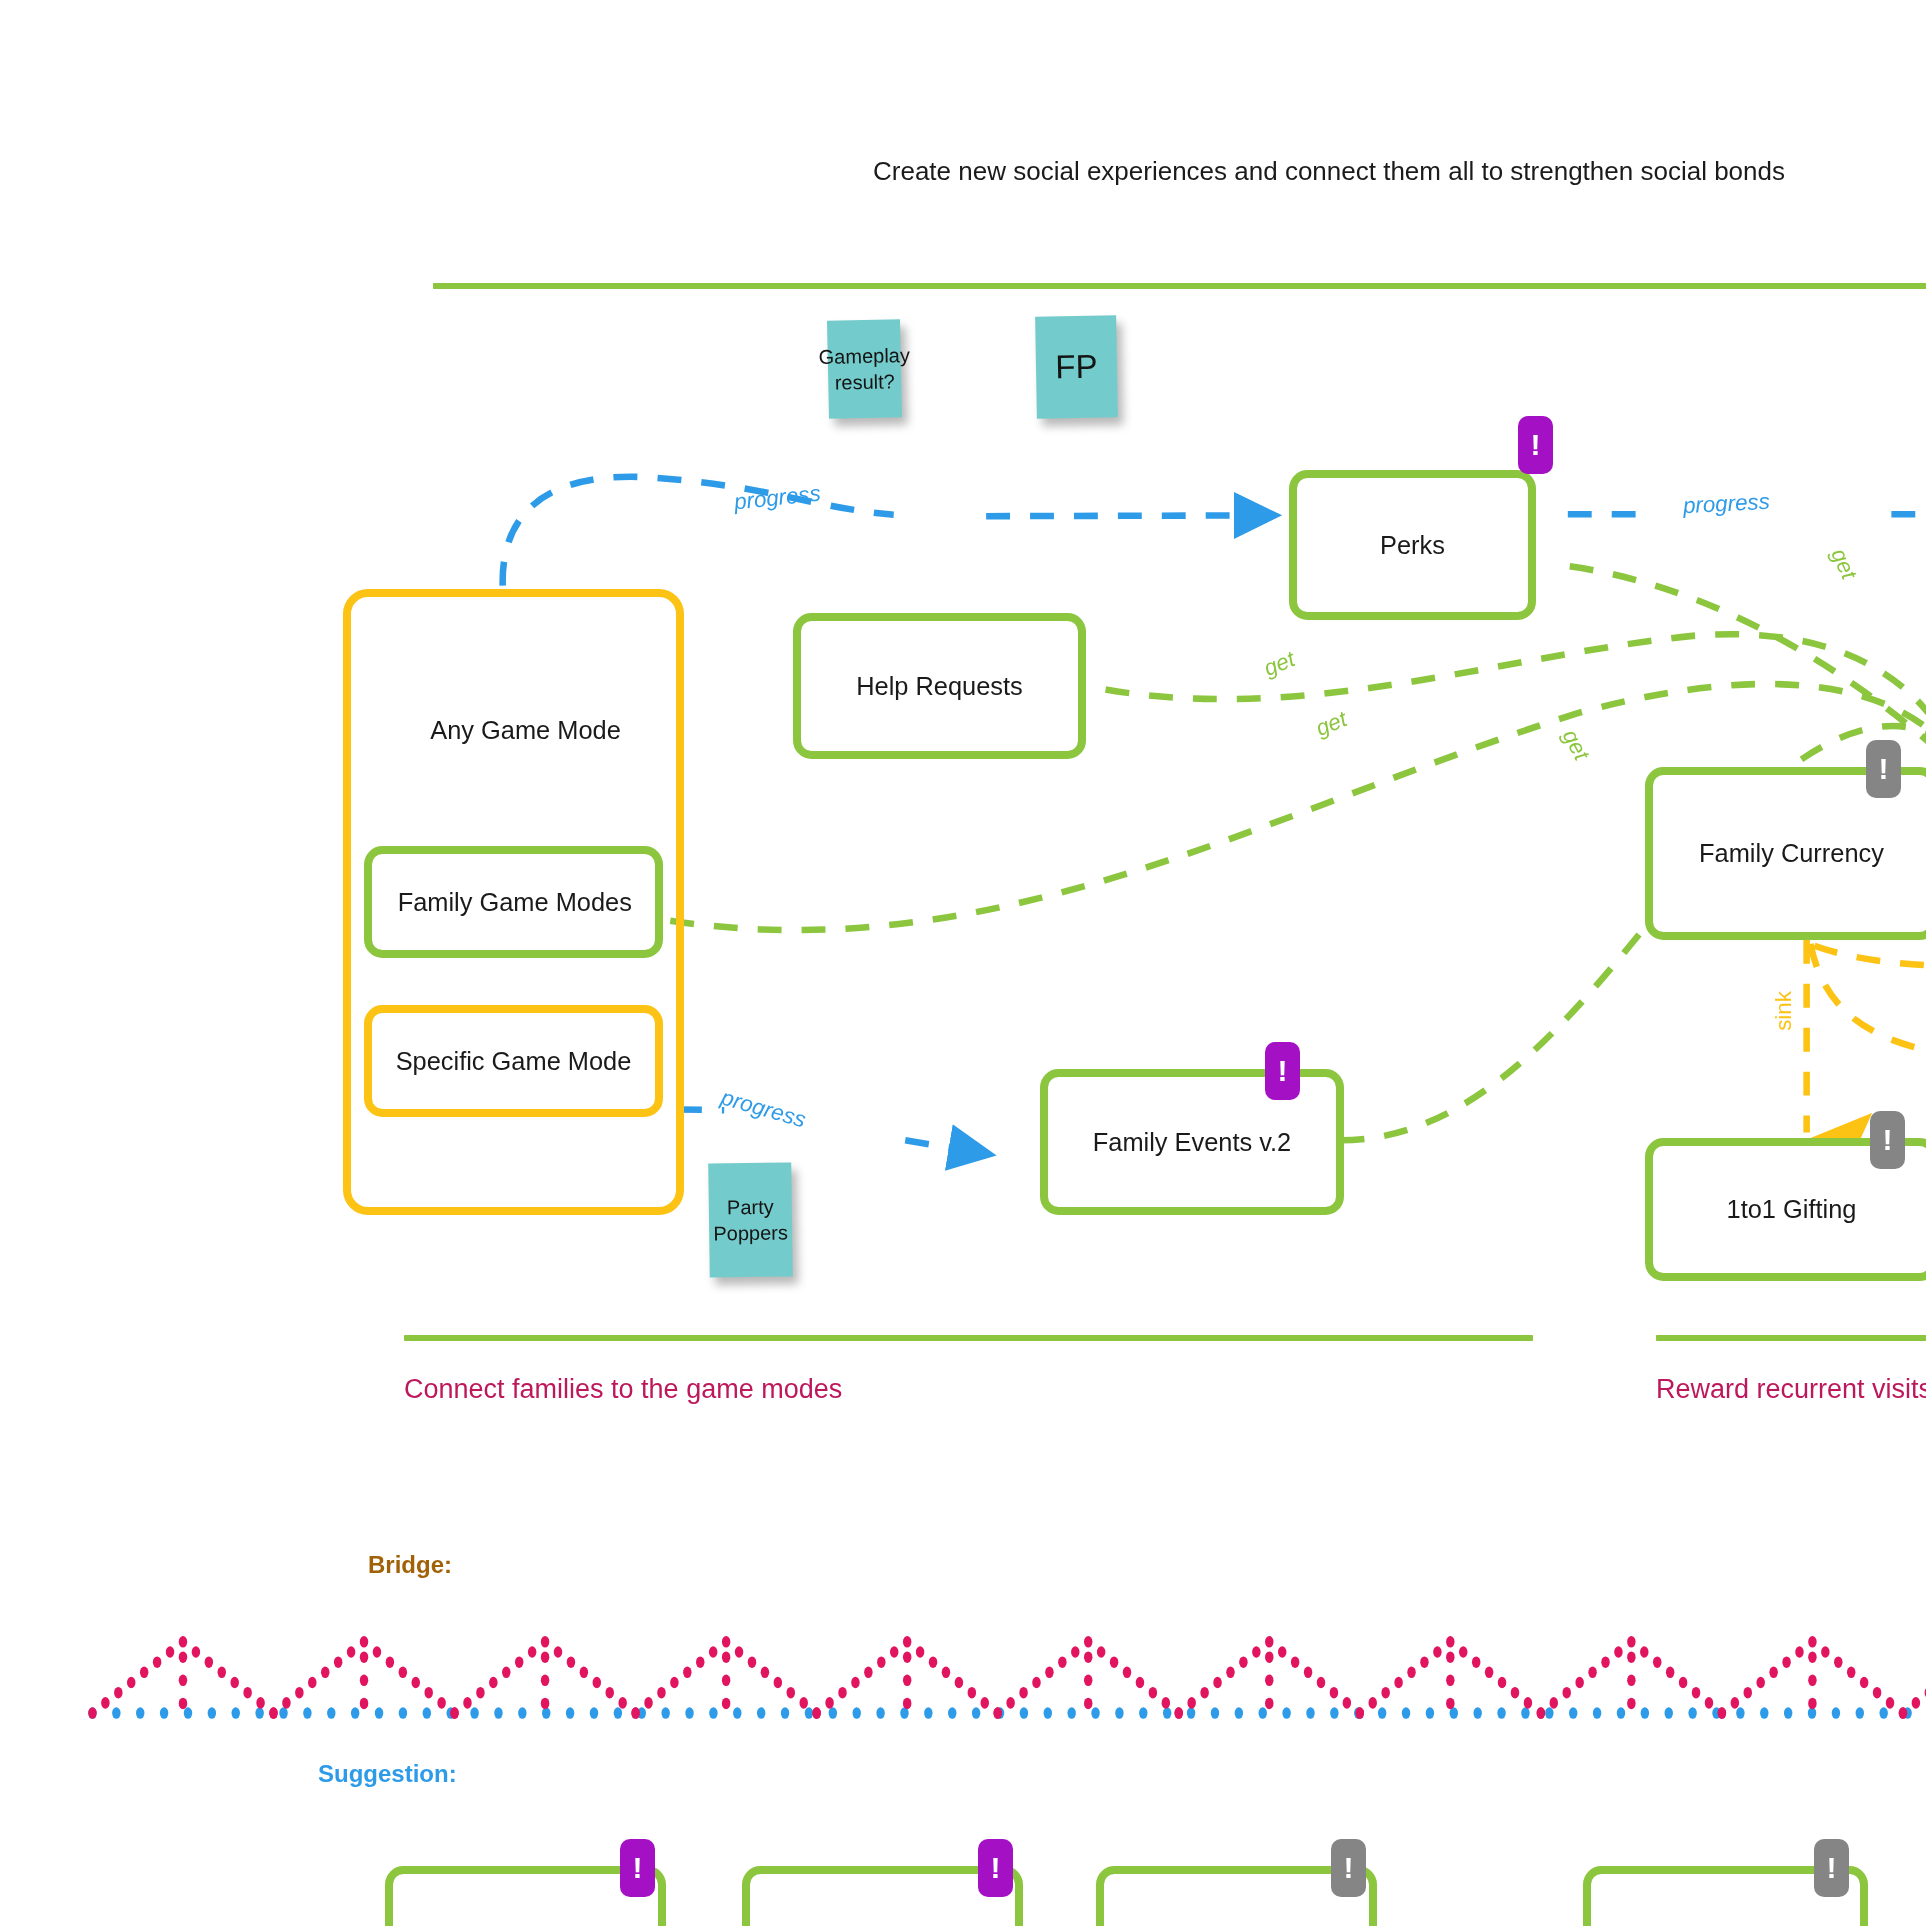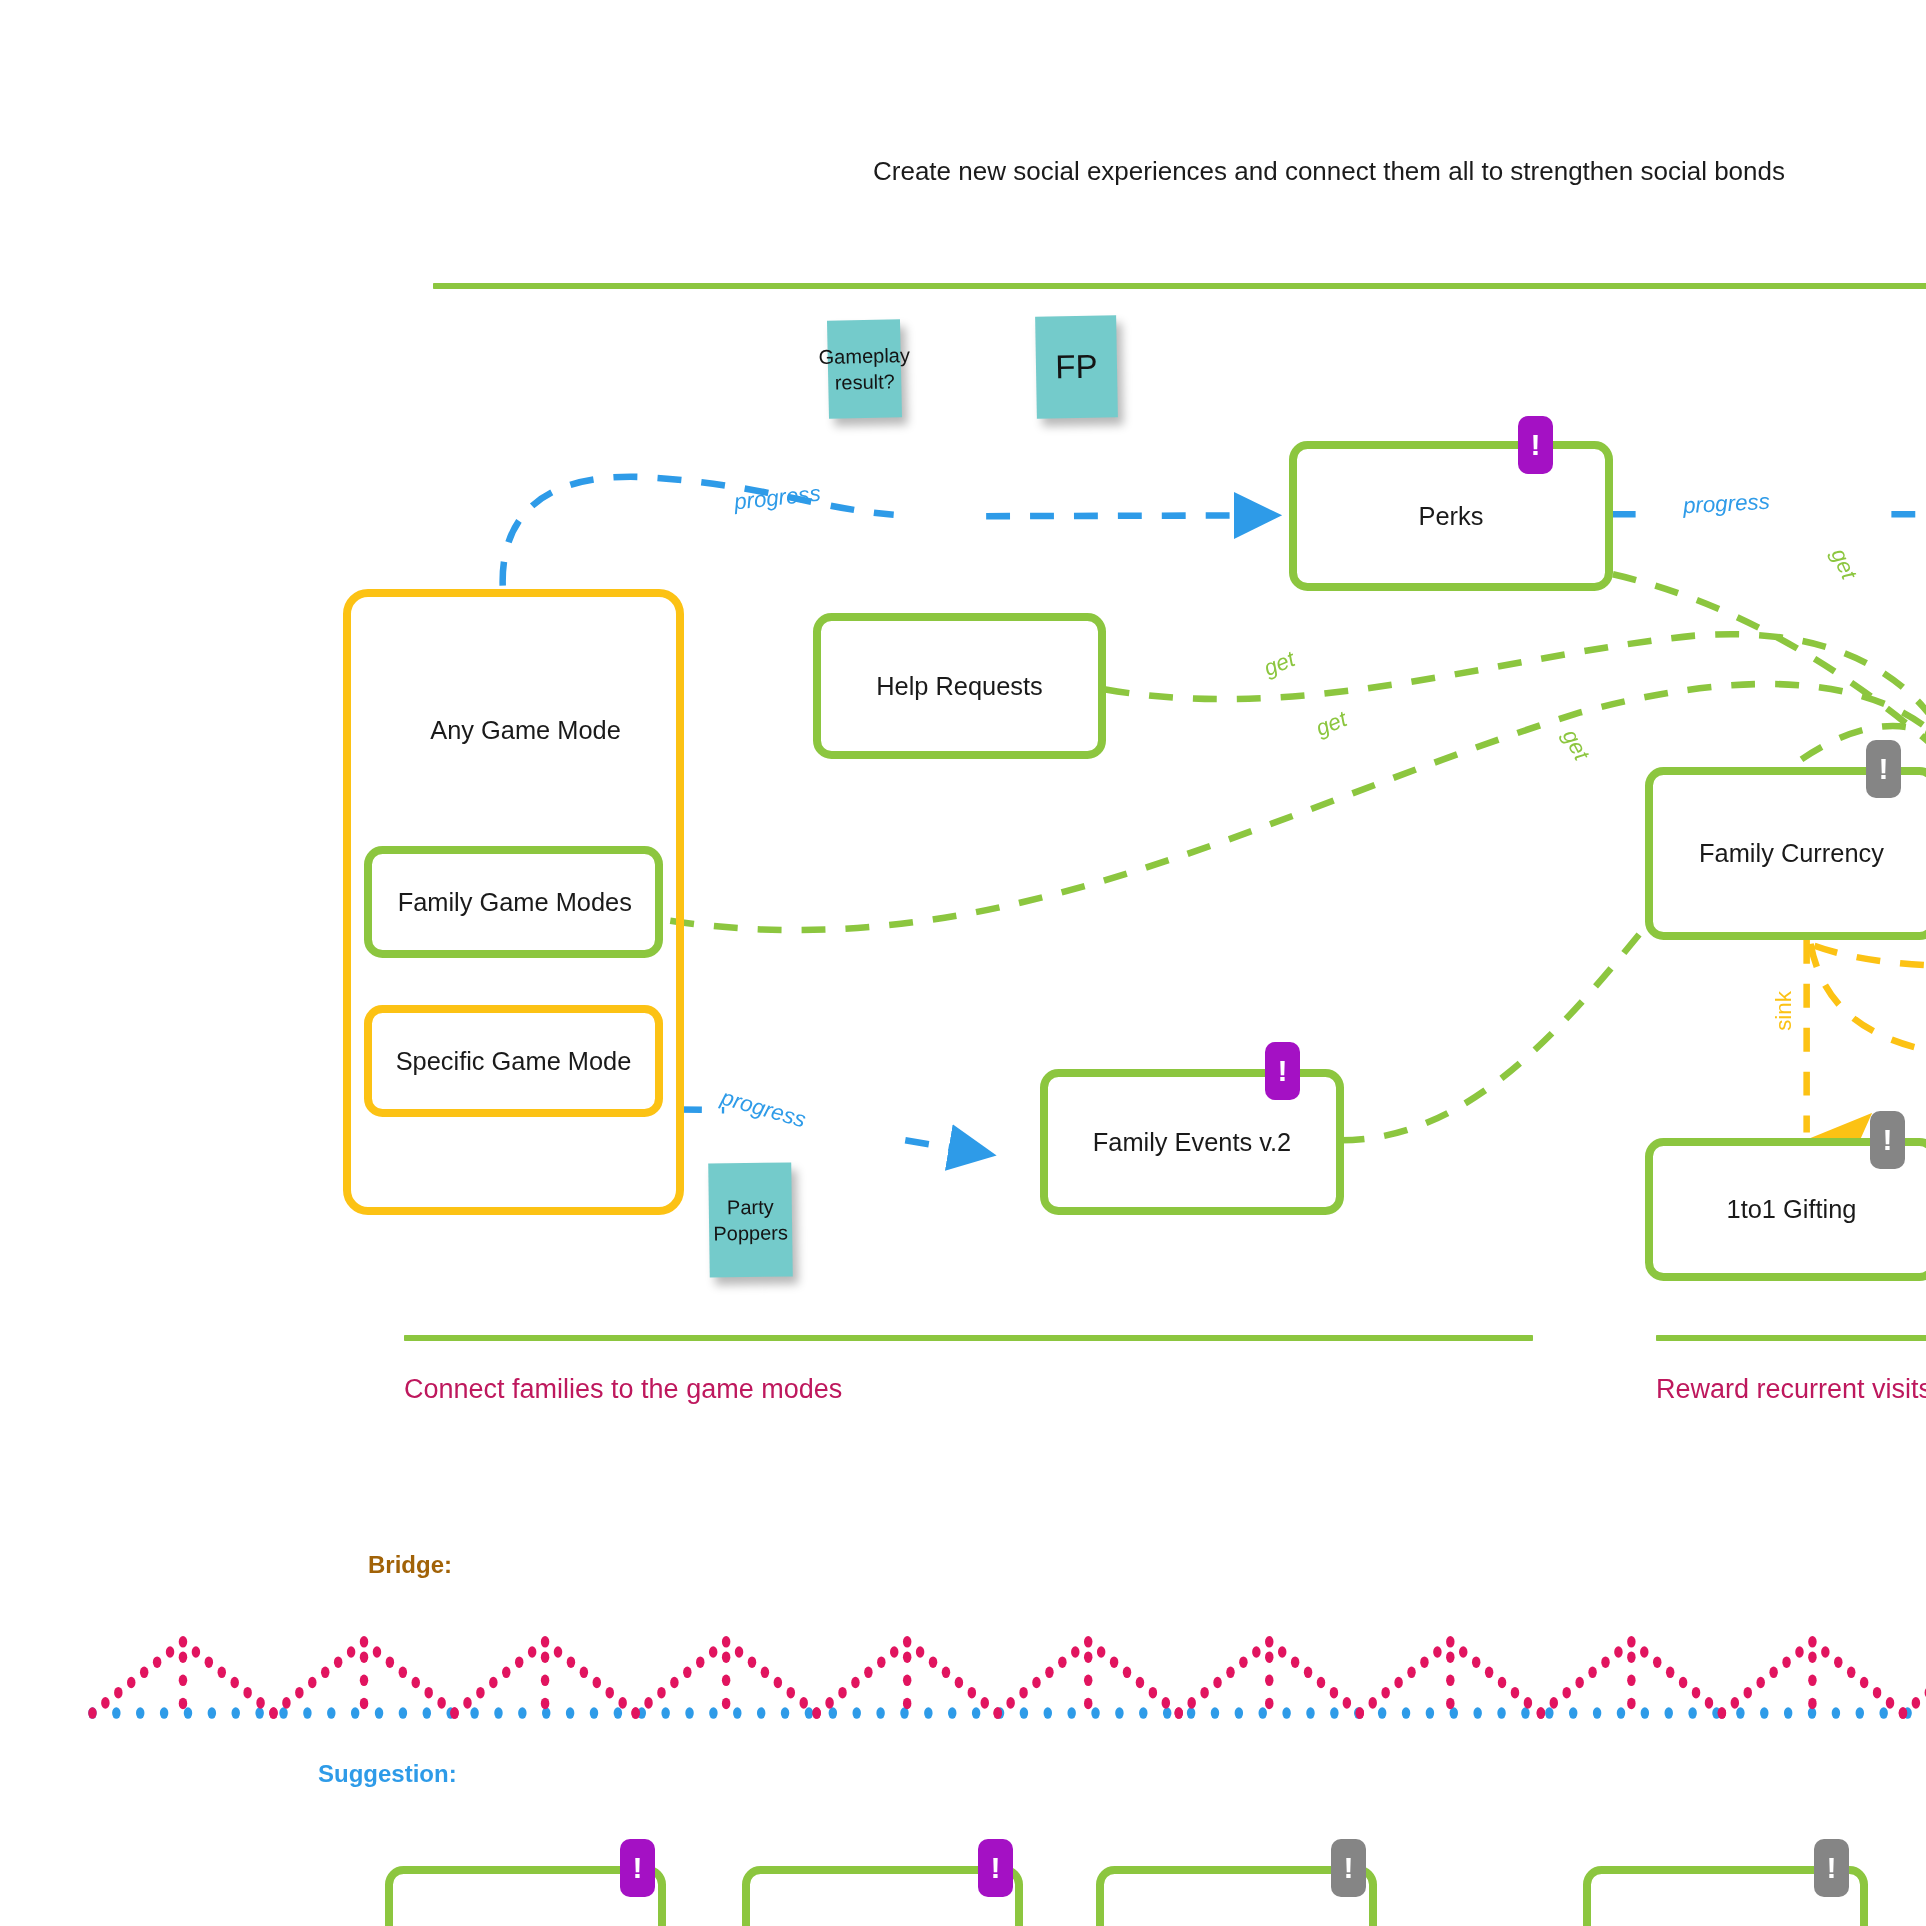--- a/index.html
+++ b/index.html
@@ -544,28 +544,28 @@
   <div class="ycontainer" style="left:343px;top:589px;width:341px;height:626px;"></div>
   <div class="ycontainer-title" style="left:343px;top:715px;width:365px;">Any Game Mode</div>
 
   <div class="fbox nested" style="left:364px;top:846px;width:299px;height:112px;padding-left:8px;">
     <span>Family Game Modes</span>
   </div>
   <div class="fbox nested yellow" style="left:364px;top:1005px;width:299px;height:112px;">
     <span>Specific Game Mode</span>
   </div>
 
-  <div class="fbox" style="left:1289px;top:441px;width:324px;height:150px;">
+  <div class="fbox" style="left:1289px;top:470px;width:247px;height:150px;">
     <span>Perks</span>
   </div>
   <div class="badge purple" style="left:1518px;top:416px;">
     <span>!</span>
   </div>
 
-  <div class="fbox" style="left:813px;top:613px;width:293px;height:146px;">
+  <div class="fbox" style="left:793px;top:613px;width:293px;height:146px;">
     <span>Help Requests</span>
   </div>
 
   <div class="fbox" style="left:1040px;top:1069px;width:304px;height:146px;">
     <span>Family Events v.2</span>
   </div>
   <div class="badge purple" style="left:1265px;top:1042px;">
     <span>!</span>
   </div>
 

